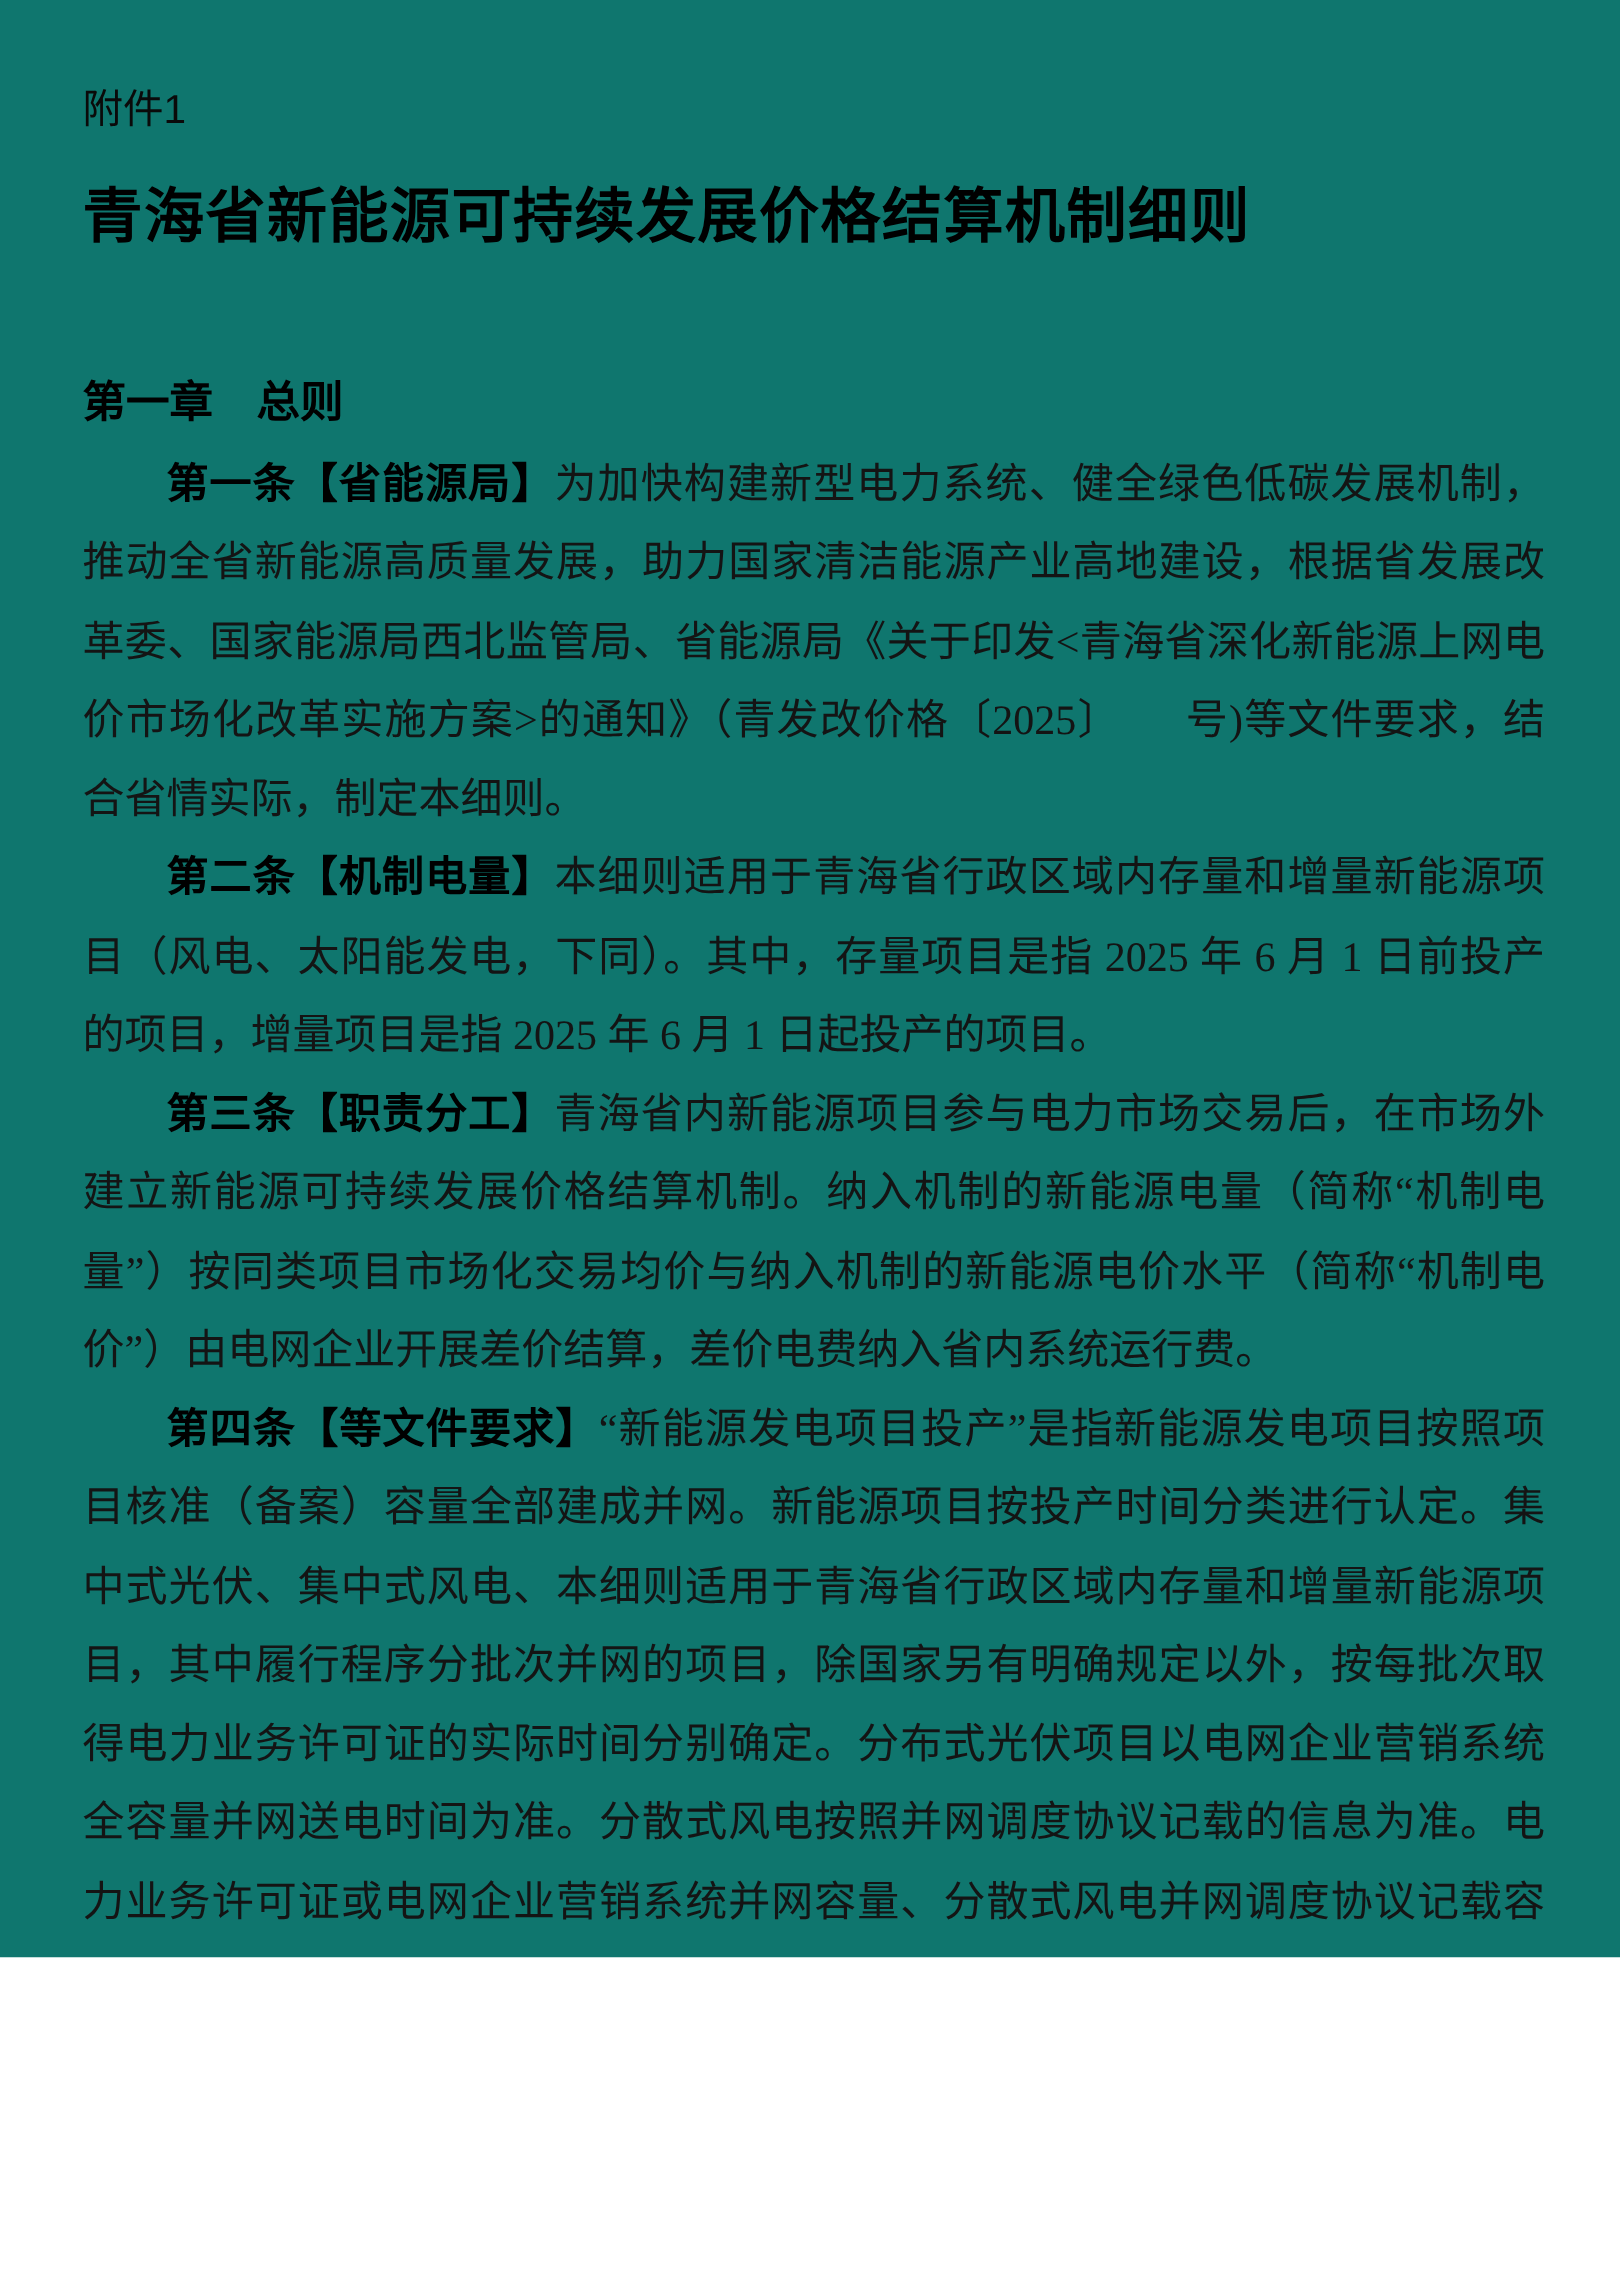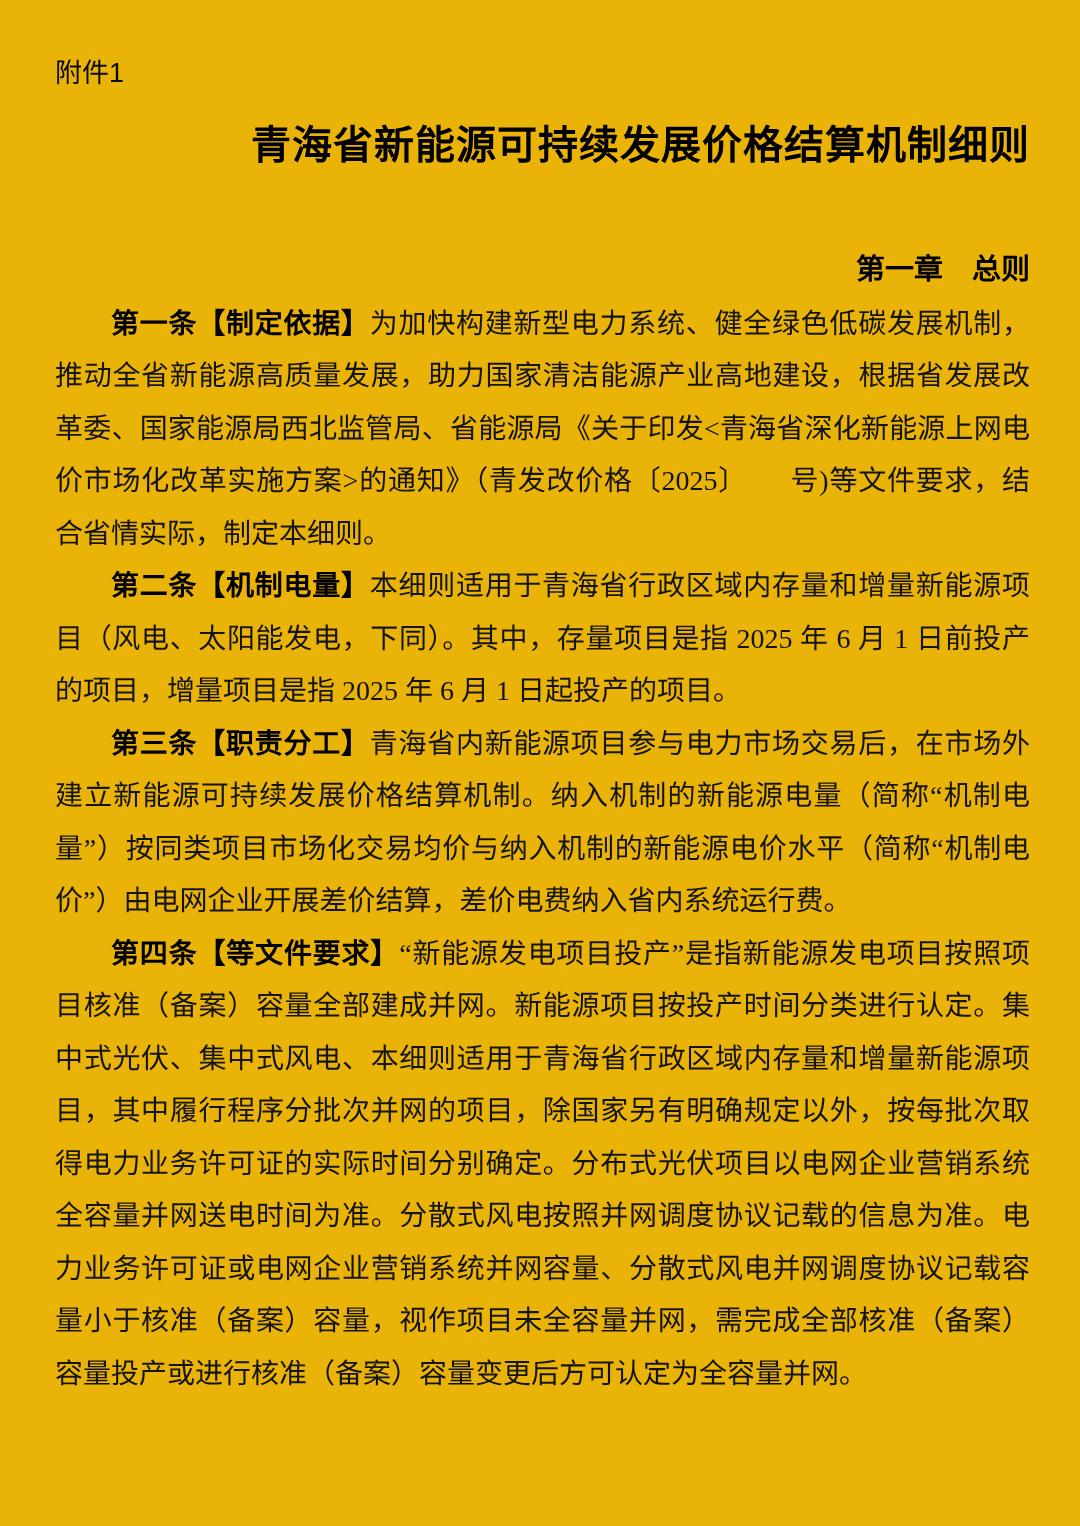--- a/index.html
+++ b/index.html
@@ -3,49 +3,49 @@
 <meta charset="utf-8">
 <style>
   html, body {
     margin: 0;
     padding: 0;
     background: #ffffff;
   }
   .page {
     position: relative;
     width: 1080px;
-    height: 1526px;
+    height: 1305px;
     margin: 0 auto;
-    background: #eab308;
+    background: #0f766e;
     color: #111111;
     box-sizing: border-box;
     padding: 55px 50px 0 55px;
     font-family: "Liberation Serif", serif;
     overflow: hidden;
   }
   .attachment-label {
     font-family: "Liberation Sans", sans-serif;
     font-size: 27px;
     line-height: 1.4;
     font-weight: 500;
     color: #0a0a0a;
   }
   .doc-title {
     margin-top: 28px;
-    text-align: right;
+    text-align: left;
     font-family: "Liberation Sans", sans-serif;
     font-size: 40px;
     line-height: 1.2;
     font-weight: 700;
     letter-spacing: 1px;
     color: #000000;
   }
   .chapter-heading {
     margin-top: 83px;
-    text-align: right;
+    text-align: left;
     font-family: "Liberation Sans", sans-serif;
     font-size: 29px;
     line-height: 1.2;
     font-weight: 700;
     color: #000000;
   }
   .doc-body {
     margin-top: 11px;
   }
   .article {
@@ -67,21 +67,21 @@
 <div class="page">
 
   <div class="attachment-label">附件1</div>
 
   <h1 class="doc-title" style="margin-bottom:0;">青海省新能源可持续发展价格结算机制细则</h1>
 
   <h2 class="chapter-heading" style="margin-bottom:0;">第一章　总则</h2>
 
   <div class="doc-body">
 
-    <p class="article"><span class="article-head">第一条【制定依据】</span><span>为加快构建新型电力系统、健全绿色低碳发展机制，推动全省新能源高质量发展，助力国家清洁能源产业高地建设，根据省发展改革委、国家能源局西北监管局、省能源局《关于印发&lt;青海省深化新能源上网电价市场化改革实施方案&gt;的通知》（青发改价格〔2025〕　　号)等文件要求，结合省情实际，制定本细则。</span></p>
+    <p class="article"><span class="article-head">第一条【省能源局】</span><span>为加快构建新型电力系统、健全绿色低碳发展机制，推动全省新能源高质量发展，助力国家清洁能源产业高地建设，根据省发展改革委、国家能源局西北监管局、省能源局《关于印发&lt;青海省深化新能源上网电价市场化改革实施方案&gt;的通知》（青发改价格〔2025〕　　号)等文件要求，结合省情实际，制定本细则。</span></p>
 
     <p class="article"><span class="article-head">第二条【机制电量】</span><span>本细则适用于青海省行政区域内存量和增量新能源项目（风电、太阳能发电，下同）。其中，存量项目是指 2025 年 6 月 1 日前投产的项目，增量项目是指 2025 年 6 月 1 日起投产的项目。</span></p>
 
     <p class="article"><span class="article-head">第三条【职责分工】</span><span>青海省内新能源项目参与电力市场交易后，在市场外建立新能源可持续发展价格结算机制。纳入机制的新能源电量（简称“机制电量”）按同类项目市场化交易均价与纳入机制的新能源电价水平（简称“机制电价”）由电网企业开展差价结算，差价电费纳入省内系统运行费。</span></p>
 
     <p class="article"><span class="article-head">第四条【等文件要求】</span><span>“新能源发电项目投产”是指新能源发电项目按照项目核准（备案）容量全部建成并网。新能源项目按投产时间分类进行认定。集中式光伏、集中式风电、本细则适用于青海省行政区域内存量和增量新能源项目，其中履行程序分批次并网的项目，除国家另有明确规定以外，按每批次取得电力业务许可证的实际时间分别确定。分布式光伏项目以电网企业营销系统全容量并网送电时间为准。分散式风电按照并网调度协议记载的信息为准。电力业务许可证或电网企业营销系统并网容量、分散式风电并网调度协议记载容量小于核准（备案）容量，视作项目未全容量并网，需完成全部核准（备案）容量投产或进行核准（备案）容量变更后方可认定为全容量并网。</span></p>
 
 
   </div>
 </div>

